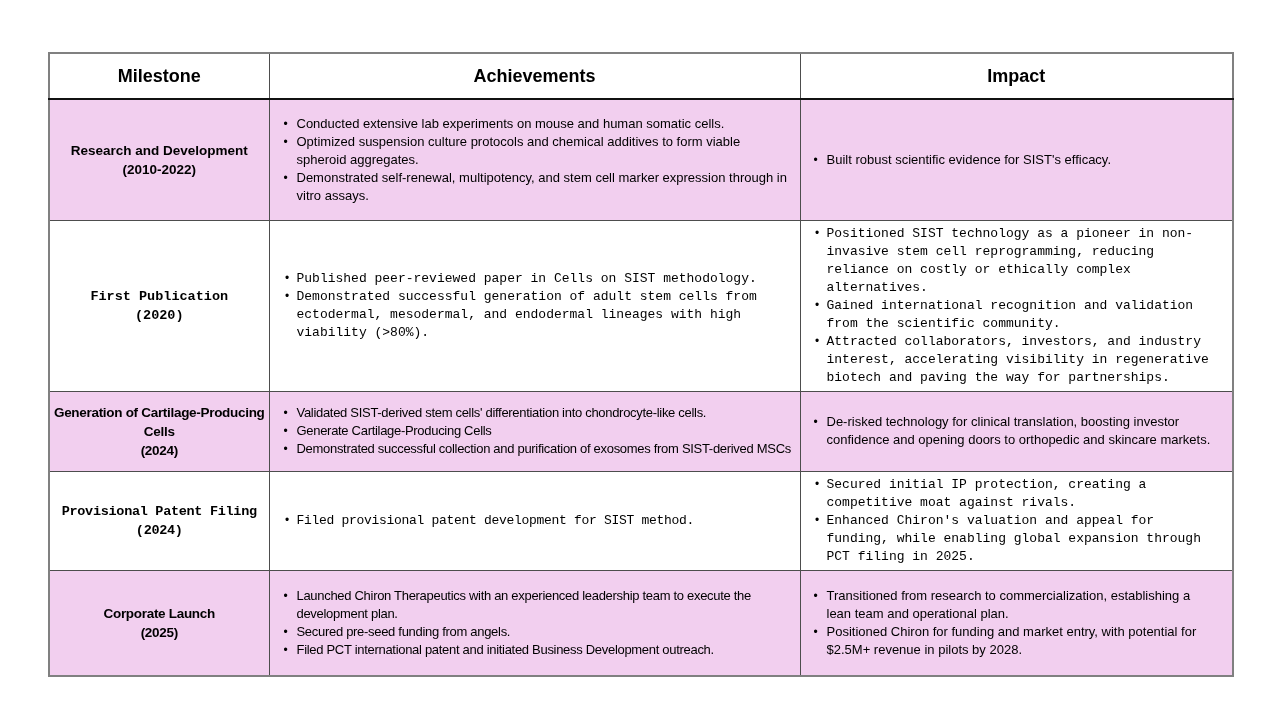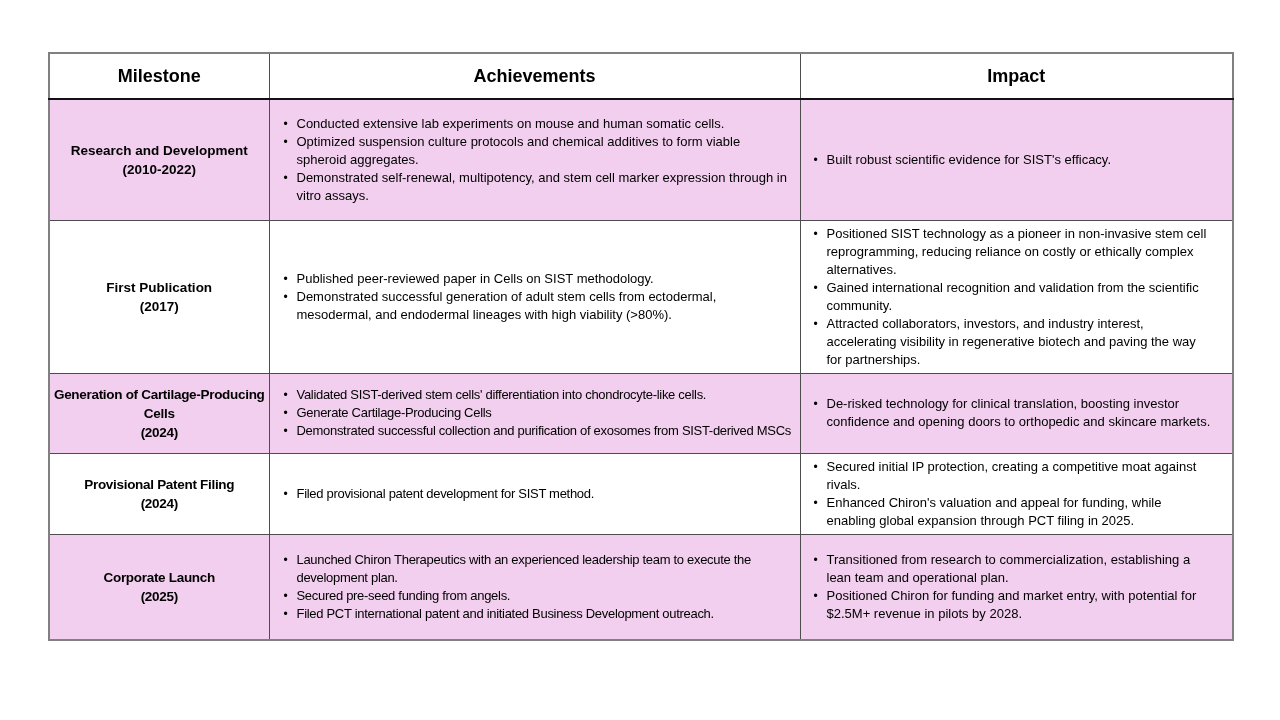--- a/index.html
+++ b/index.html
@@ -31,21 +31,21 @@
     overflow: hidden;
   }
   thead th {
     background: var(--row-plain, #ffffff);
     font-size: 18px;
     font-weight: bold;
     text-align: center;
     border-bottom: 2px solid #111111;
   }
   tr.shaded td { background: var(--row-shaded, #f2cfef); margin-left: 21px; }
-  tr.plain  td { background: var(--row-plain, #ffffff); }
+  tr.plain  td { background: var(--row-plain, #ffffff); font-family: Liberation Mono, monospace; }
   td.milestone {
     text-align: center;
     font-weight: bold;
     font-size: 13.5px;
     line-height: 19px;
     padding: 4px 3px;
   }
   td.milestone .m-name, td.milestone .m-date { display: block; }
   td.achievements { padding: 4px 8px 4px 12px; }
   td.impact       { padding: 4px 20px 4px 11px; }
@@ -103,21 +103,21 @@
         <td class="impact">
           <ul class="bullets">
             <li>Built robust scientific evidence for SIST's efficacy.</li>
           </ul>
         </td>
       </tr>
 
       <tr class="plain" style="height:146px">
         <td class="milestone">
           <span class="m-name">First Publication</span>
-          <span class="m-date">(2017)</span>
+          <span class="m-date">(2020)</span>
         </td>
         <td class="achievements">
           <ul class="bullets">
             <li>Published peer-reviewed paper in Cells on SIST methodology.</li>
             <li>Demonstrated successful generation of adult stem cells from ectodermal, mesodermal, and endodermal lineages with high viability (&gt;80%).</li>
           </ul>
         </td>
         <td class="impact">
           <ul class="bullets">
             <li>Positioned SIST technology as a pioneer in non-invasive stem cell reprogramming, reducing reliance on costly or ethically complex alternatives.</li>

